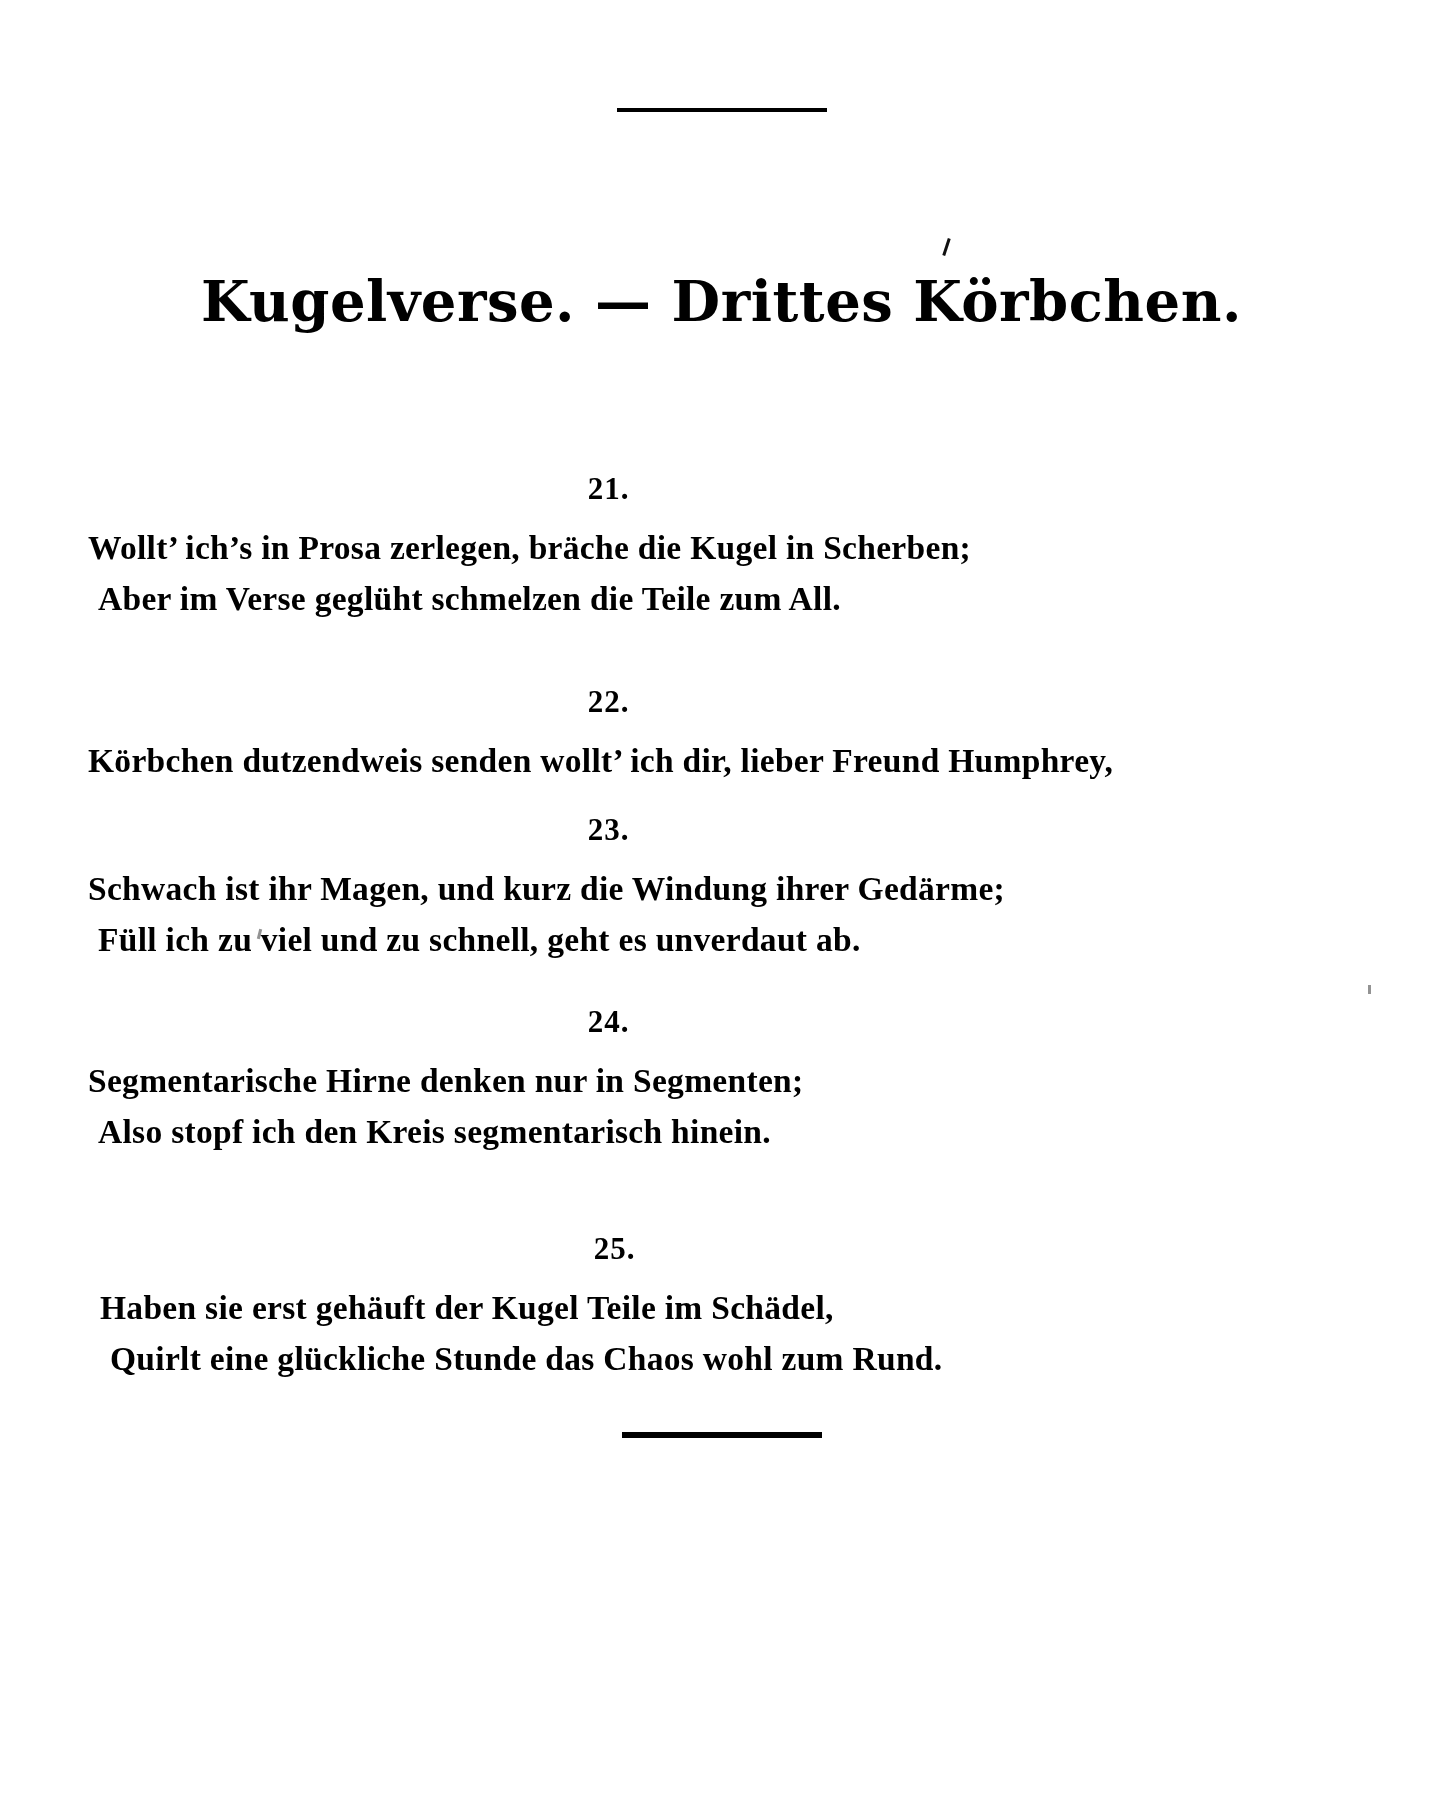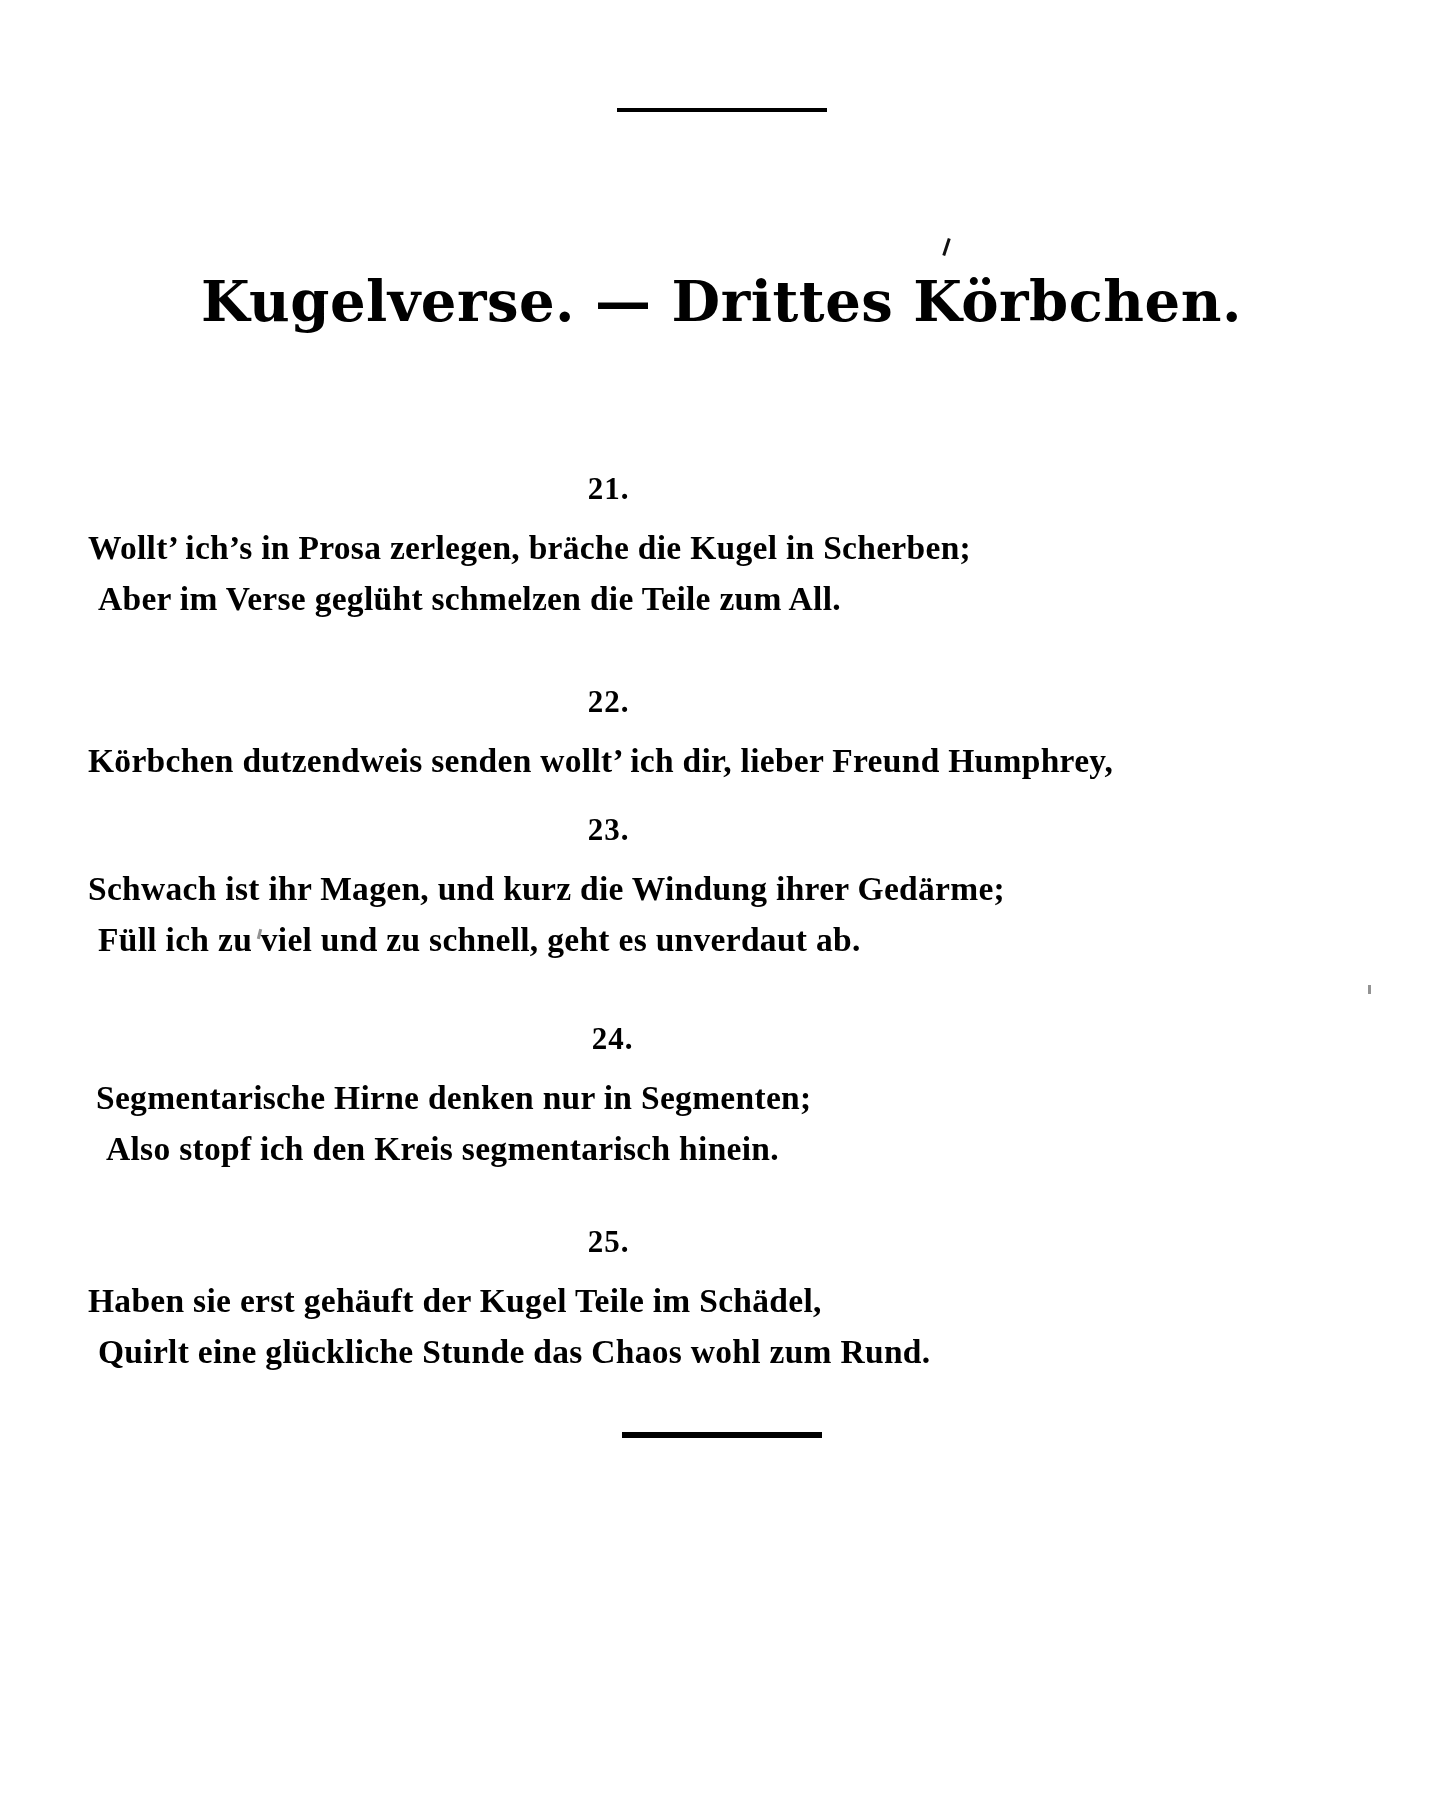--- a/index.html
+++ b/index.html
@@ -104,23 +104,23 @@
     letter-spacing: 0.3px;
     white-space: nowrap;
   }
   .verse-line.indent {
     padding-left: 10px;
   }
 
   
   .verse.v21 { margin-bottom: 58px; }
   .verse.v22 { margin-bottom: 24px; }
-  .verse.v23 { margin-bottom: 54px; }
-  .verse.v24 { margin-bottom: 48px; padding-left: 8px; }
-  .verse.v25 { margin-bottom: 8px; }
+  .verse.v23 { margin-bottom: 37px; }
+  .verse.v24 { margin-bottom: 72px; }
+  .verse.v25 { margin-bottom: 8px; padding-left: 12px; }
 
   
   .footer-rule {
     position: absolute;
     bottom: 356px;
     left: 50%;
     transform: translateX(-50%);
     width: 200px;
     height: 6px;
     background: #000;

